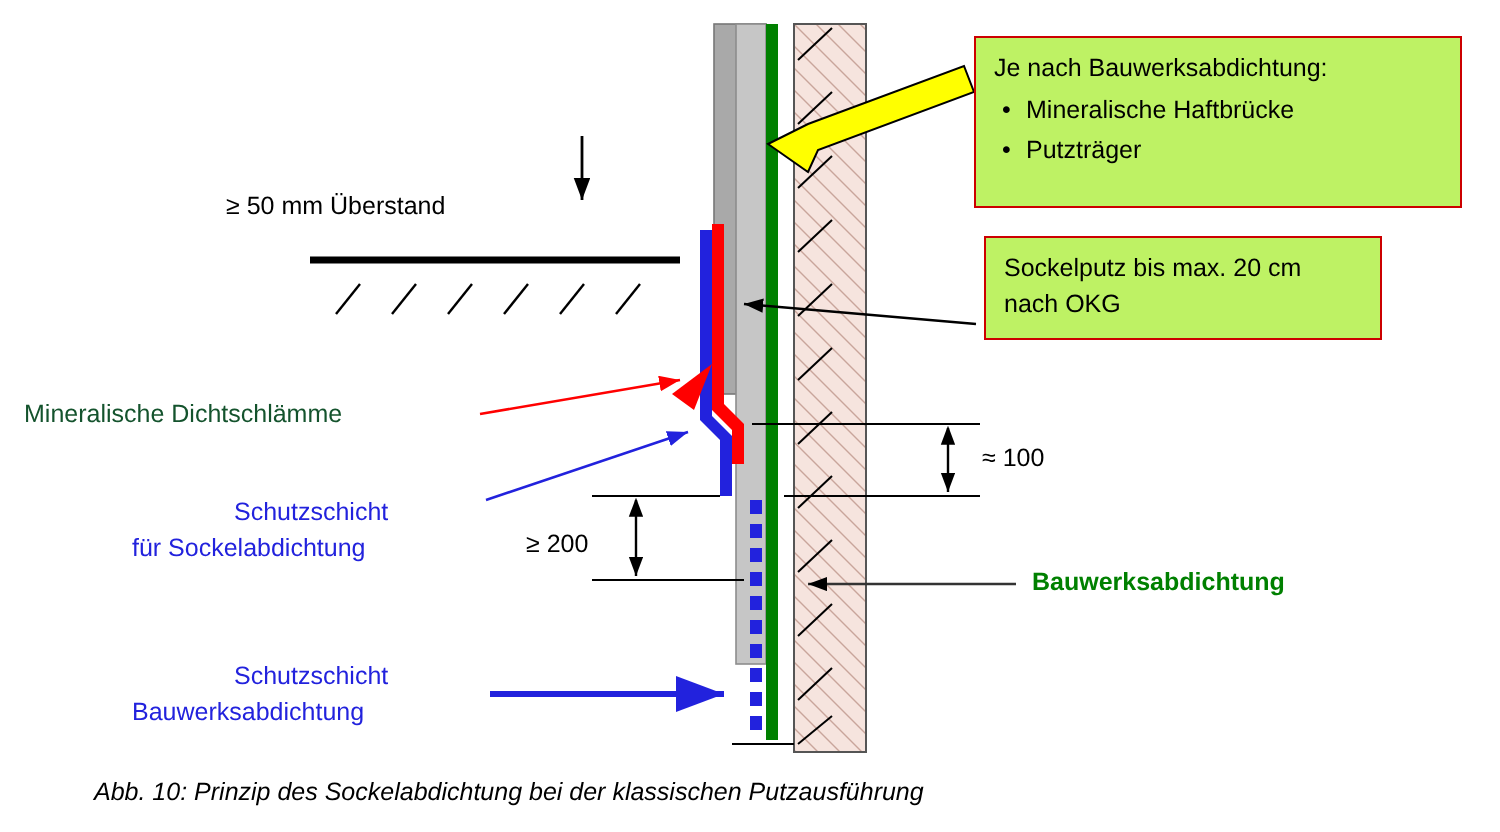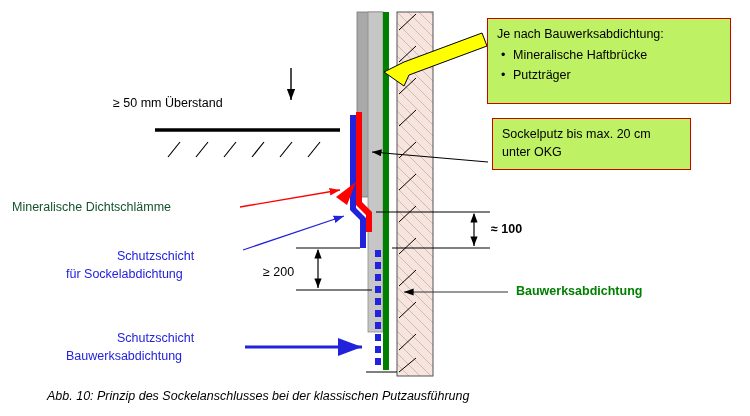--- a/index.html
+++ b/index.html
@@ -164,30 +164,30 @@
   <div class="txt blue" style="left:117px;top:248px;">Schutzschicht</div>
   <div class="txt blue" style="left:66px;top:266px;">für Sockelabdichtung</div>
 
   <div class="txt blue" style="left:117px;top:330px;">Schutzschicht</div>
   <div class="txt blue" style="left:66px;top:348px;">Bauwerksabdichtung</div>
 
   <div class="txt green" style="left:516px;top:283px;font-weight:bold;">Bauwerksabdichtung</div>
 
   <div class="txt" style="left:263px;top:264px;text-align:center;">≥ 200</div>
 
-  <div class="txt" style="left:491px;top:221px;font-weight:bold;">≈ 100</div>
+  <div class="txt" style="left:491px;top:221px;">≈ 100</div>
 
   <div class="boxed" style="left:487px;top:18px;width:244px;height:86px;">
     <div>Je nach Bauwerksabdichtung:</div>
     <ul>
       <li>Mineralische Haftbrücke</li>
       <li>Putzträger</li>
     </ul>
   </div>
 
   <div class="boxed" style="left:492px;top:118px;width:199px;height:52px;">
     <div>Sockelputz bis max. 20 cm</div>
-    <div>unter OKG</div>
+    <div>nach OKG</div>
   </div>
 
-  <div class="caption" style="left:47px;top:389px;">Abb. 10: Prinzip des Sockelanschlusses bei der klassischen Putzausführung</div>
+  <div class="caption" style="left:47px;top:389px;">Abb. 10: Prinzip des Sockelabdichtung bei der klassischen Putzausführung</div>
 
 </div>
 
 </body></html>

